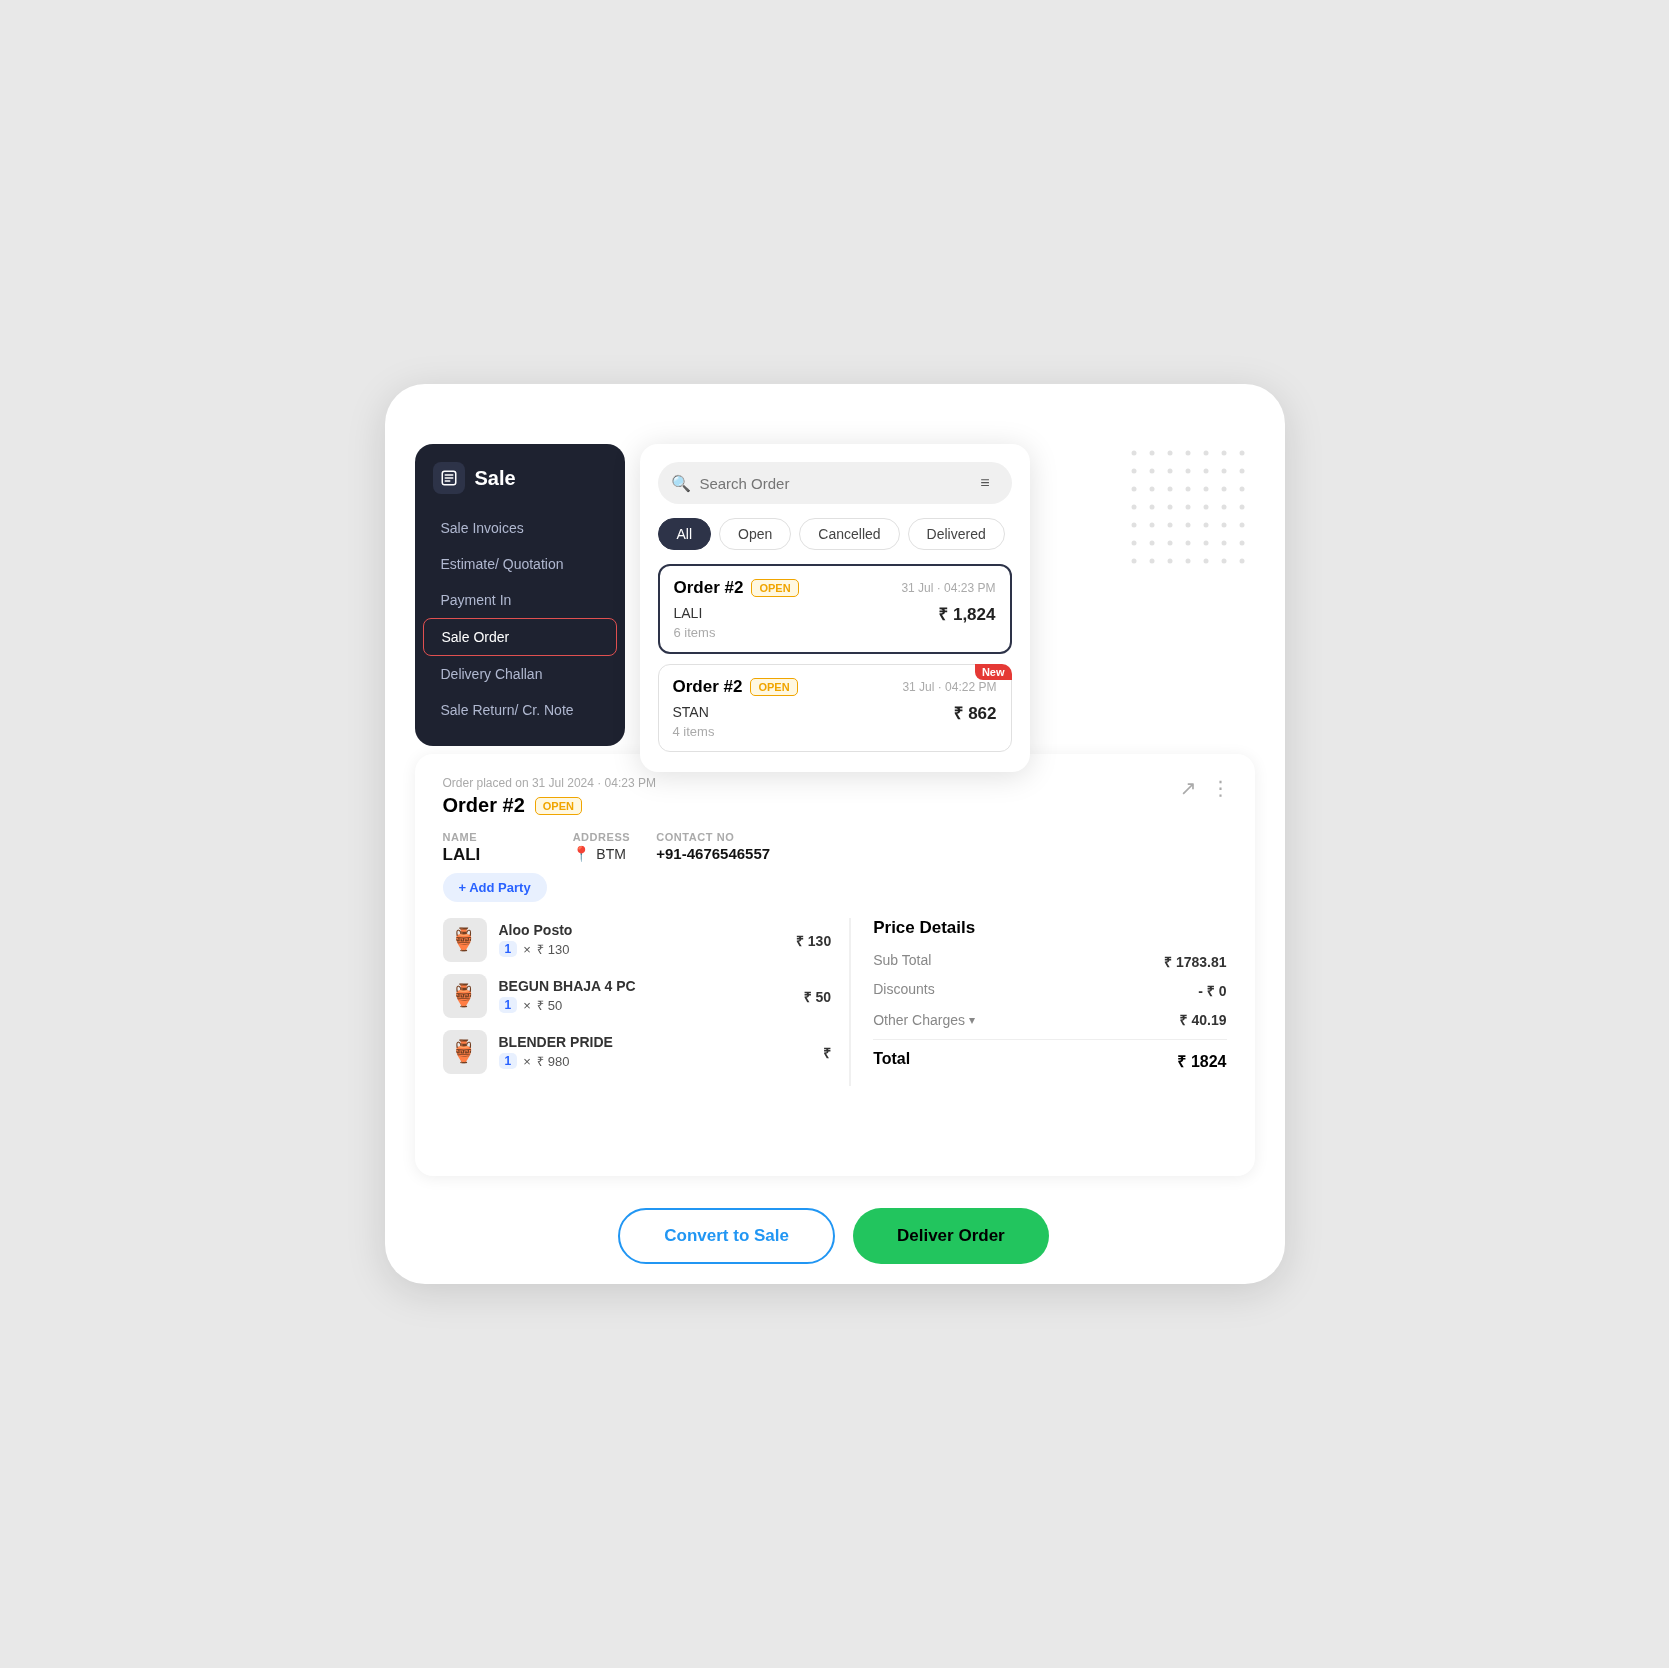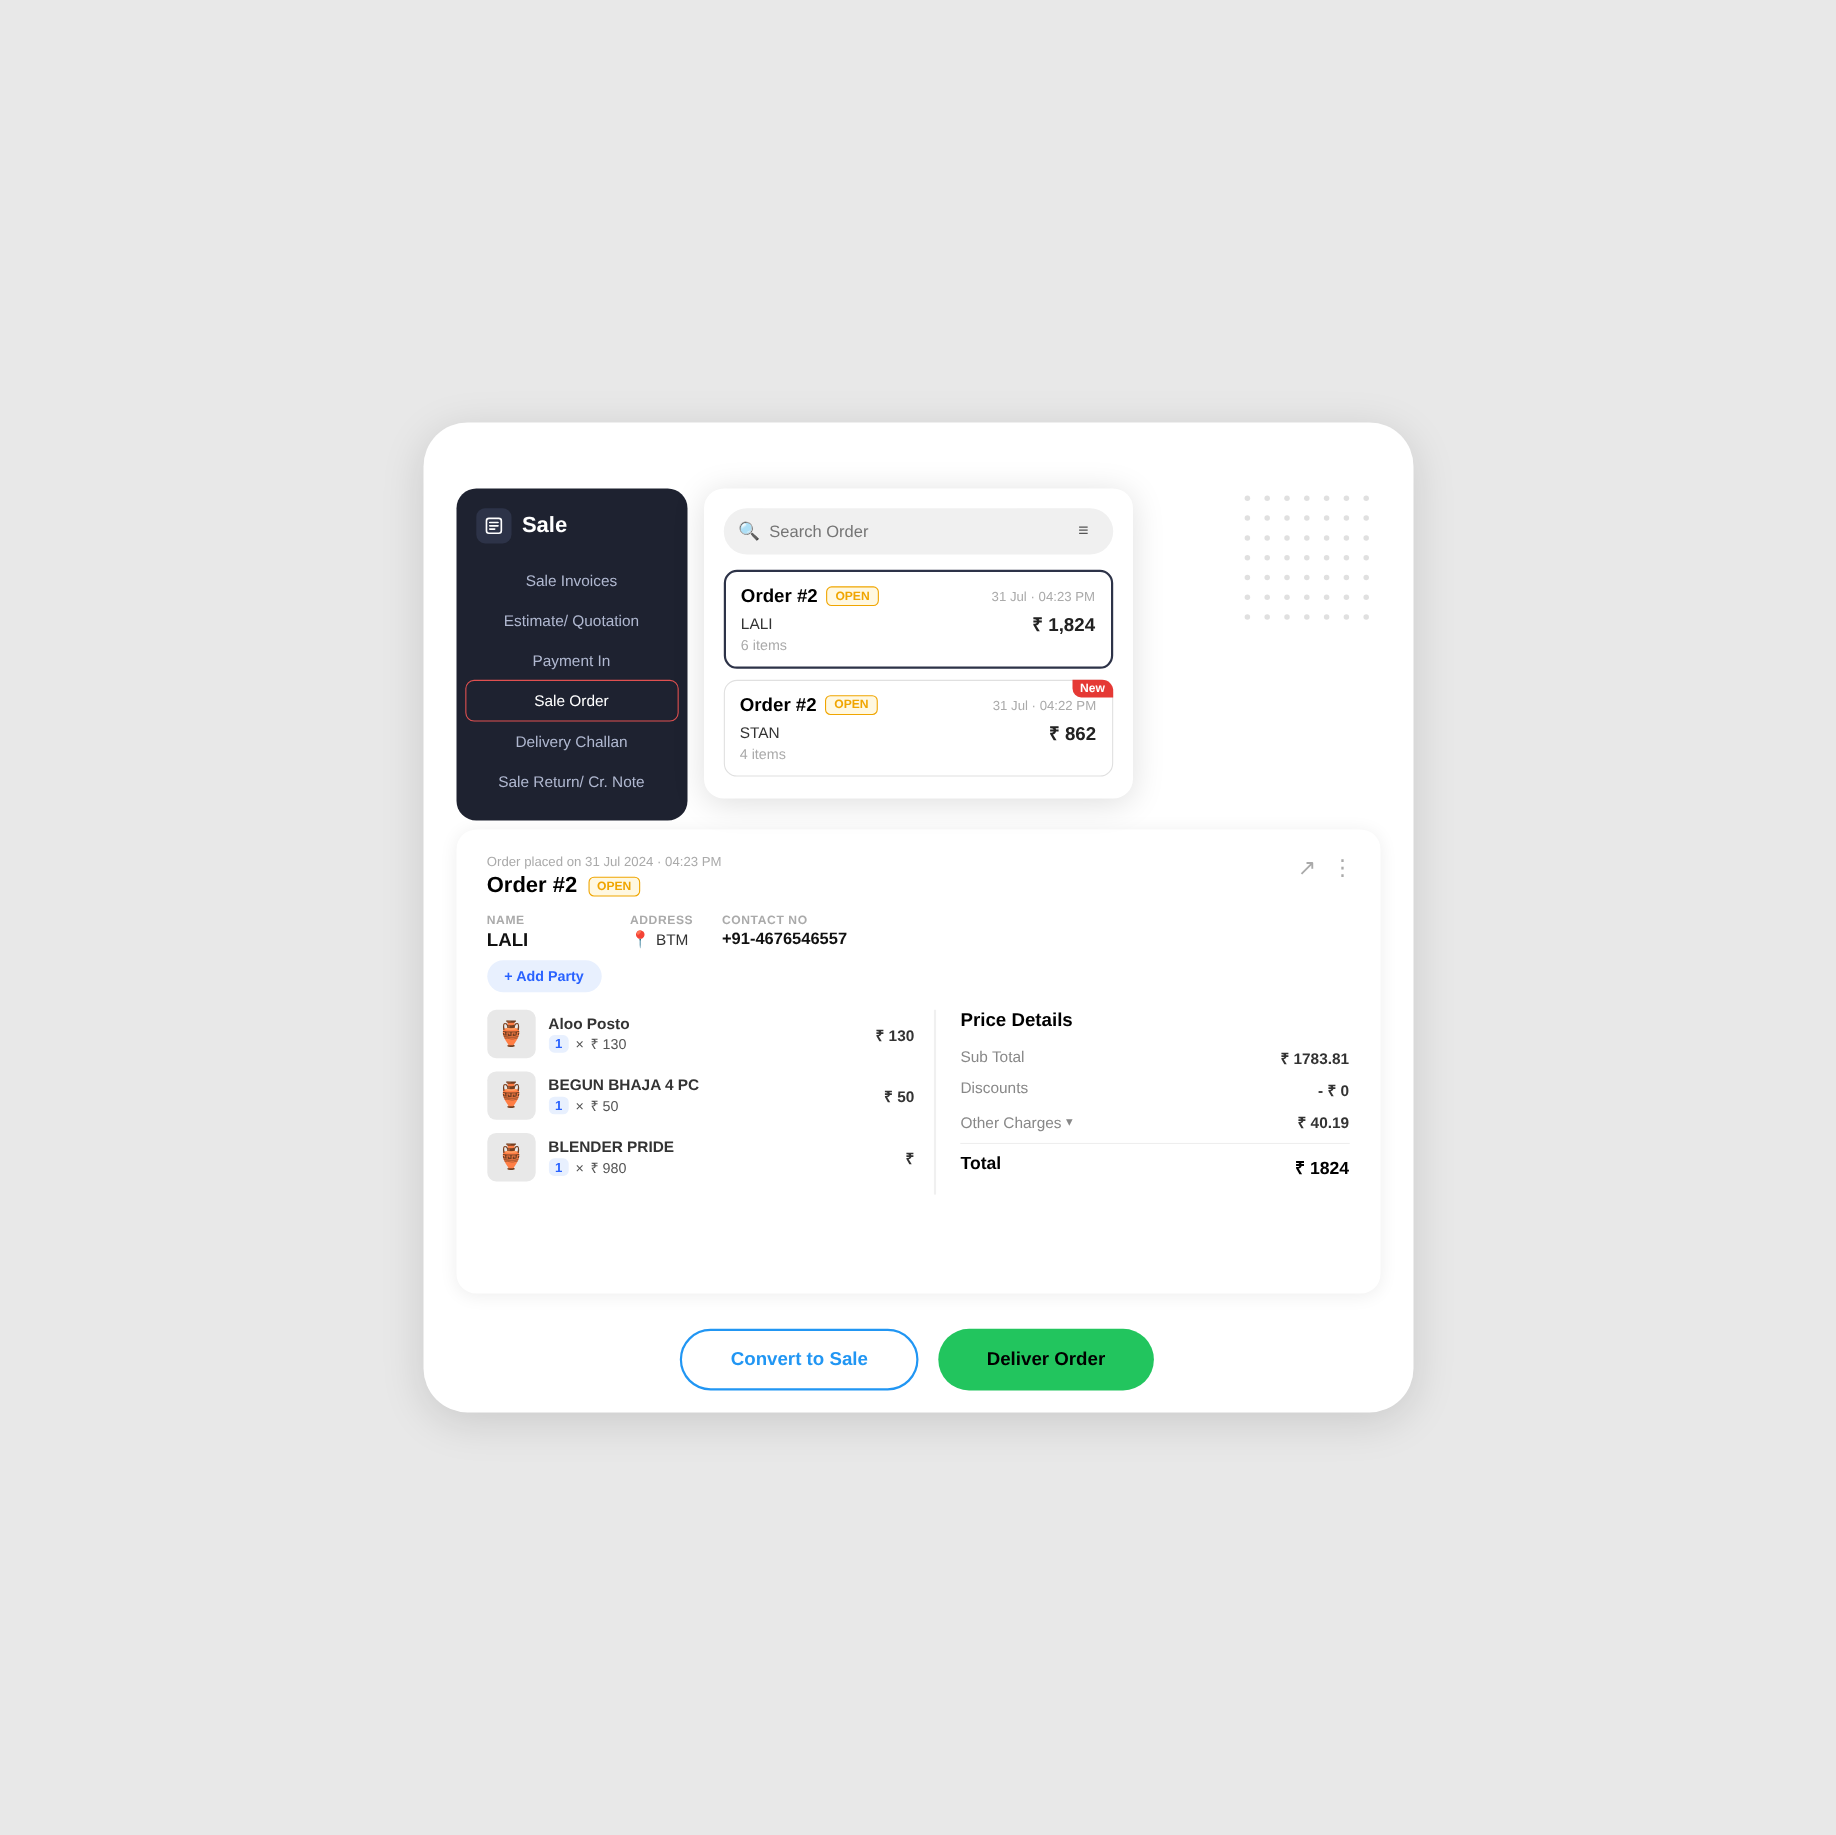--- a/index.html
+++ b/index.html
@@ -25,21 +25,20 @@
     
     .sidebar {
       position: absolute;
       left: 30px;
       top: 60px;
       width: 210px;
       background: #1e2230;
       border-radius: 18px;
       padding: 18px 0 18px 0;
       z-index: 2;
-      text-align: center;
     }
     .sidebar-header {
       display: flex;
       align-items: center;
       gap: 10px;
       padding: 0 18px 16px 18px;
       color: #fff;
       font-size: 20px;
       font-weight: 700;
     }
@@ -486,20 +485,26 @@
         <circle cx="117" cy="117" r="2.5" fill="#ccc" opacity="0.6"></circle>
       </svg>
   </div>
 
   <div class="order-list-panel">
     <div class="search-bar">
       <span style="color:#aaa;font-size:16px;">🔍</span>
       <input type="text" placeholder="Search Order" style="">
       <button class="filter-btn">≡</button>
     </div>
+    <div class="tab-row">
+      <button class="tab-btn active">All</button>
+      <button class="tab-btn">Open</button>
+      <button class="tab-btn">Cancelled</button>
+      <button class="tab-btn">Delivered</button>
+    </div>
 
     <div class="order-card selected">
       <div class="order-card-header">
         <div class="order-card-title">
           <span style="font-size:17px;font-weight:700;">Order #2</span>
           <span class="badge-open">OPEN</span>
         </div>
         <span class="order-date">31 Jul · 04:23 PM</span>
       </div>
       <div style="display:flex;justify-content:space-between;align-items:center;">

